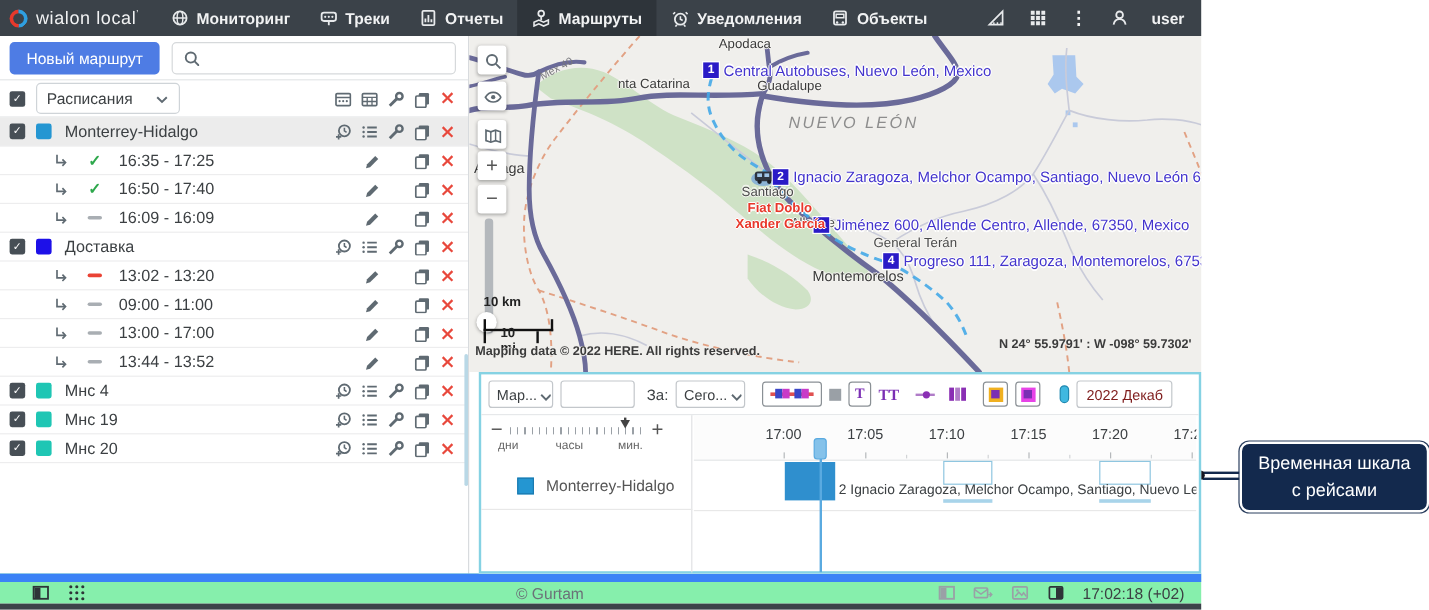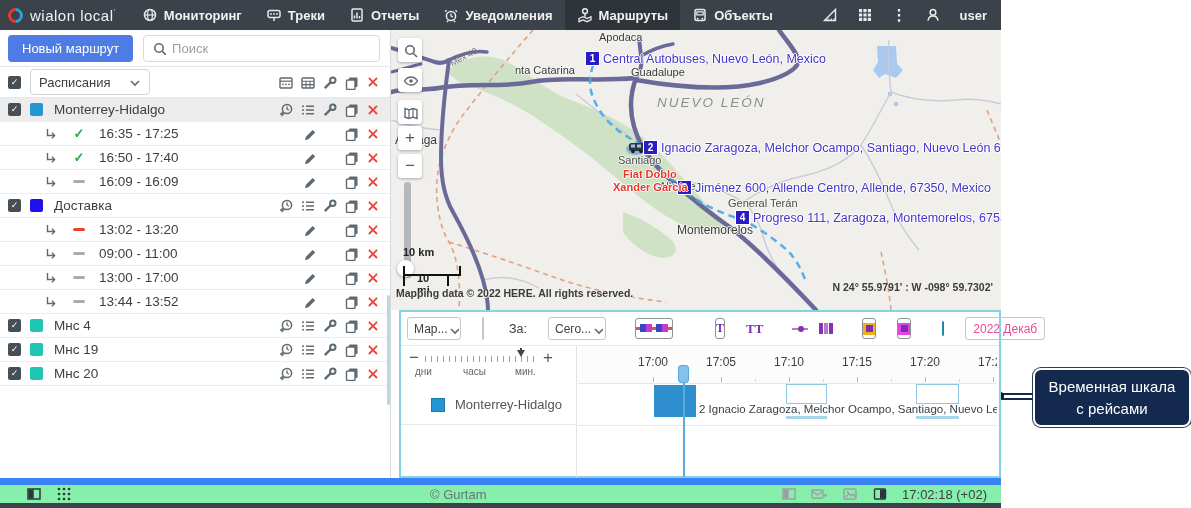--- a/index.html
+++ b/index.html
@@ -66,39 +66,39 @@
   .mhandle { position:absolute; left:6px; top:230px; width:17px; height:17px; border-radius:50%; background:#fff; box-shadow:0 1px 3px rgba(0,0,0,.35); cursor:pointer; }
   .scale { position:absolute; left:12px; top:216px; font-size:11px; font-weight:700; color:#222; }
   .scale .ln1 { position:absolute; left:0; top:20px; width:58px; height:10px; border-left:2px solid #111; border-bottom:2px solid #111; border-right:2px solid #111; }
   .scale .ln2 { position:absolute; left:0; top:30px; width:46px; height:10px; border-left:2px solid #111; border-right:2px solid #111; }
   .attr { position:absolute; left:5px; top:257px; font-size:10.5px; font-weight:700; color:#3b3b3b; text-shadow:1px 0 #f0efec,-1px 0 #f0efec,0 1px #f0efec; }
   .coords { position:absolute; right:8px; top:251px; font-size:10.5px; font-weight:700; color:#3b3b3b; text-shadow:1px 1px #f0efec; }
   .veh { position:absolute; }
 
   
   .tl { position:absolute; left:399px; top:310px; width:602px; height:168px; background:#fff; border:2px solid #85d2e3; z-index:5; }
-  .tl-bar { height:33px; display:flex; align-items:center; gap:21px; padding:0 6px; }
+  .tl-bar { height:33px; display:flex; align-items:center; gap:6px; padding:0 6px; }
   .tsel { display:flex; align-items:center; justify-content:space-between; border:1px solid #c3c7cb; border-radius:3px; height:23px; padding:0 6px; font-size:12px; color:#3c4043; cursor:pointer; }
   .tinput { border:1px solid #c3c7cb; border-radius:3px; height:23px; width:62px; }
   .tlabel { font-size:12.5px; color:#3c4043; margin-left:4px; }
   .tbtn { border:1.5px solid #8a9095; border-radius:3px; background:#fff; display:flex; align-items:center; justify-content:center; cursor:pointer; }
   .g-line { position:relative; width:36px; height:3px; background:#e05050; }
   .g-line i { position:absolute; top:-3px; width:6px; height:8px; }
   .g-grsq { width:10px; height:10px; background:#9aa0a6; cursor:pointer; }
   .g-T { color:#7b2fb4; font-weight:700; font-size:12px; font-family:"Liberation Serif",serif; }
   .g-dot { position:relative; width:16px; height:8px; cursor:pointer; }
   .g-dot::before { content:""; position:absolute; left:0; top:3px; width:16px; height:2px; background:#b07cc8; }
   .g-dot::after { content:""; position:absolute; left:6px; top:1px; width:6px; height:6px; border-radius:50%; background:#8a2fb4; }
   .g-bars { display:flex; gap:1px; cursor:pointer; }
   .g-bars i { width:4px; height:11px; background:#8a2fb4; }
   .g-bars i:nth-child(2) { background:#b07cc8; }
   .g-insq { width:12px; height:12px; display:flex; align-items:center; justify-content:center; }
   .g-insq i { width:7px; height:7px; background:#7b2fb4; }
   .g-pill { width:8px; height:15px; border-radius:4px; background:#40b8e0; border:1px solid #1f88b0; cursor:pointer; }
-  .tmonth { border:1px solid #c3c7cb; border-radius:3px; height:23px; display:flex; align-items:center; padding:0 7px; font-size:12px; color:#ec4899; white-space:nowrap; }
+  .tmonth { border:1px solid #c3c7cb; border-radius:3px; height:23px; display:flex; align-items:center; padding:0 7px; font-size:12px; color:#7f1d1d; white-space:nowrap; }
   .tl-body { position:relative; height:131px; border-top:1px solid #e6e8ea; }
   .tl-left { position:absolute; left:0; top:0; width:176px; height:131px; border-right:1px solid #e0e2e4; }
   .zoomw { position:relative; height:36px; }
   .zoomw .minus,.zoomw .plus { position:absolute; top:2px; font-size:17px; color:#555; cursor:pointer; }
   .zoomw .minus { left:8px; } .zoomw .plus { left:142px; }
   .ruler { position:absolute; left:24px; top:10px; width:112px; height:6px;
      background:repeating-linear-gradient(90deg,#9aa0a6 0 1px,transparent 1px 6px); }
   .rhandle { position:absolute; left:92px; top:-6px; width:0; height:0; border-left:4px solid transparent; border-right:4px solid transparent; border-top:7px solid #444; cursor:pointer; }
   .rhandle::before { content:""; position:absolute; left:-1px; top:-9px; width:2px; height:4px; background:#444; }
   .zlabels { position:absolute; left:0; top:20px; width:160px; font-size:10px; color:#666; }
@@ -292,35 +292,35 @@
           <span>Треки</span>
         </div>
       <div class="nav-it">
           <span class="ic">
             <svg width="16" height="16">
               <use href="#s-report"></use>
             </svg>
           </span>
           <span>Отчеты</span>
         </div>
+      <div class="nav-it active">
+          <span class="ic">
+            <svg width="16" height="16">
+              <use href="#s-route"></use>
+            </svg>
+          </span>
+          <span>Маршруты</span>
+        </div>
       <div class="nav-it">
           <span class="ic">
             <svg width="16" height="16">
               <use href="#s-alarm"></use>
             </svg>
           </span>
           <span>Уведомления</span>
-        </div>
-      <div class="nav-it active">
-          <span class="ic">
-            <svg width="16" height="16">
-              <use href="#s-route"></use>
-            </svg>
-          </span>
-          <span>Маршруты</span>
         </div>
       <div class="nav-it">
           <span class="ic">
             <svg width="16" height="16">
               <use href="#s-bus"></use>
             </svg>
           </span>
           <span>Объекты</span>
         </div>
     </div>
@@ -347,21 +347,20 @@
 
   <div class="side">
     <div class="side-top">
       <button class="btn-new">Новый маршрут</button>
       <div class="srch">
         <span class="ic">
             <svg width="14" height="14">
               <use href="#s-search"></use>
             </svg>
           </span>
-        <input placeholder="Поиск" style="">
       </div>
     </div>
     <div class="shead">
       <span class="cb">✓</span>
       <div class="dd">
           <span>Расписания</span>
           <span class="ic">
             <svg width="14" height="14">
               <use href="#s-chev"></use>
             </svg>

